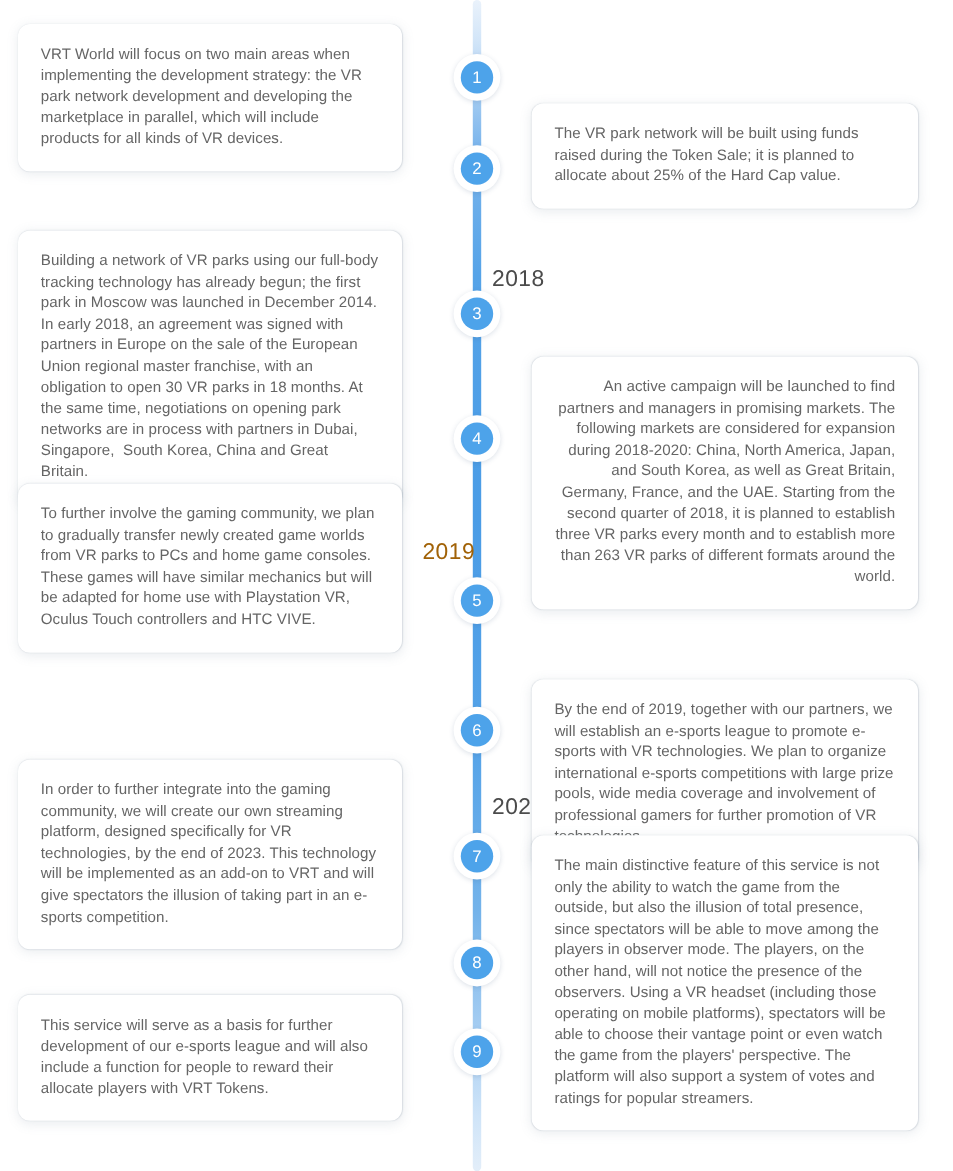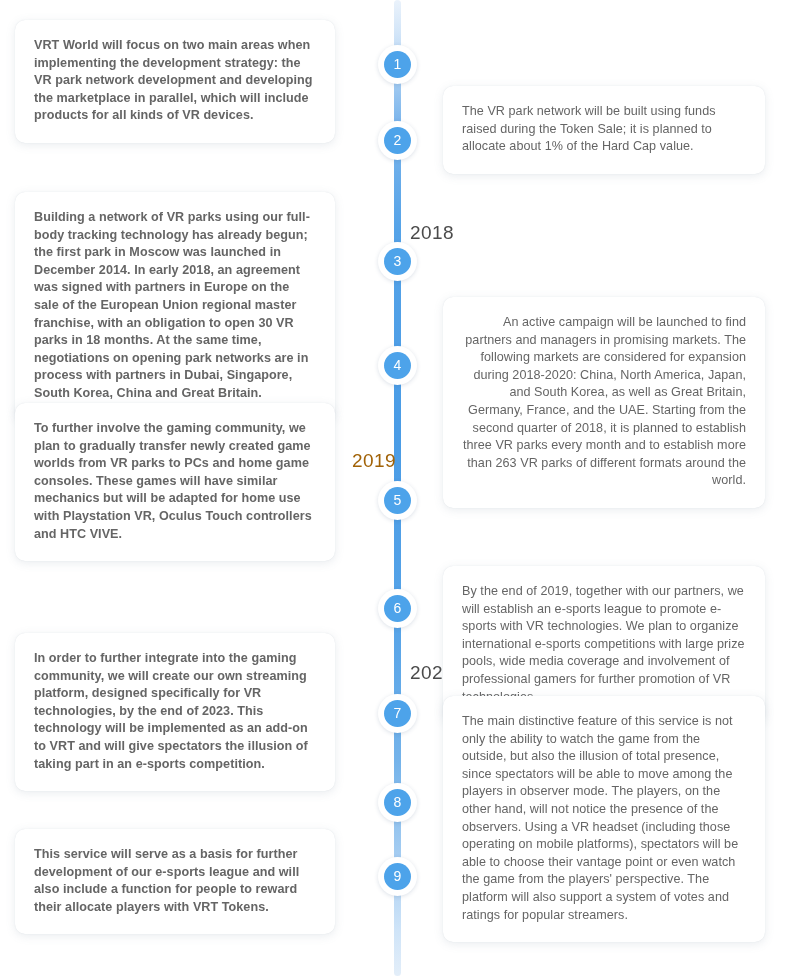--- a/index.html
+++ b/index.html
@@ -83,21 +83,21 @@
     border-radius: 10px;
     box-shadow: 0 2px 10px rgba(120, 135, 155, 0.16),
                 0 0 1px rgba(120, 135, 155, 0.22);
     box-sizing: border-box;
     padding: 17px 19px 18px 19px;
     font-size: 12.6px;
     line-height: 17.6px;
     color: #656565;
     letter-spacing: 0.05px;
   }
-  .card.left  { left: 15px;  width: 320px; font-weight: bold; }
+  .card.left  { left: 15px;  width: 320px; }
   .card.right { left: 443px; width: 322px; }
   .card p {
     margin: 0;
     white-space: pre-wrap;
   }
 </style>
 </head>
 <body>
 
 <div id="timeline-root">
@@ -136,21 +136,21 @@
   <div id="years-layer">
       <div class="year" style="left: 410px; top: 222px; color: rgb(75, 75, 75);">2018</div>
       <div class="year" style="left: 352px; top: 450px; color: #a16207;">2019</div>
       <div class="year" style="left: 410px; top: 662px; color: rgb(75, 75, 75);">2020</div>
     </div>
   <div id="cards-layer">
       <div class="card left" style="top: 20px;">
         <p>VRT World will focus on two main areas when implementing the development strategy: the VR park network development and developing the marketplace in parallel, which will include products for all kinds of VR devices.</p>
       </div>
       <div class="card right" style="top: 86px;">
-        <p>The VR park network will be built using funds raised during the Token Sale; it is planned to allocate about 1% of the Hard Cap value.</p>
+        <p>The VR park network will be built using funds raised during the Token Sale; it is planned to allocate about 25% of the Hard Cap value.</p>
       </div>
       <div class="card left" style="top: 192px;">
         <p>Building a network of VR parks using our full-body tracking technology has already begun; the first park in Moscow was launched in December 2014. In early 2018, an agreement was signed with partners in Europe on the sale of the European Union regional master franchise, with an obligation to open 30 VR parks in 18 months. At the same time, negotiations on opening park networks are in process with partners in Dubai, Singapore,  South Korea, China and Great Britain.</p>
       </div>
       <div class="card right" style="top: 297px; text-align: right;">
         <p>An active campaign will be launched to find partners and managers in promising markets. The following markets are considered for expansion during 2018-2020: China, North America, Japan, and South Korea, as well as Great Britain, Germany, France, and the UAE. Starting from the second quarter of 2018, it is planned to establish three VR parks every month and to establish more than 263 VR parks of different formats around the world.</p>
       </div>
       <div class="card left" style="top: 403px;">
         <p>To further involve the gaming community, we plan to gradually transfer newly created game worlds from VR parks to PCs and home game consoles. These games will have similar mechanics but will be adapted for home use with Playstation VR, Oculus Touch controllers and HTC VIVE.</p>
       </div>

